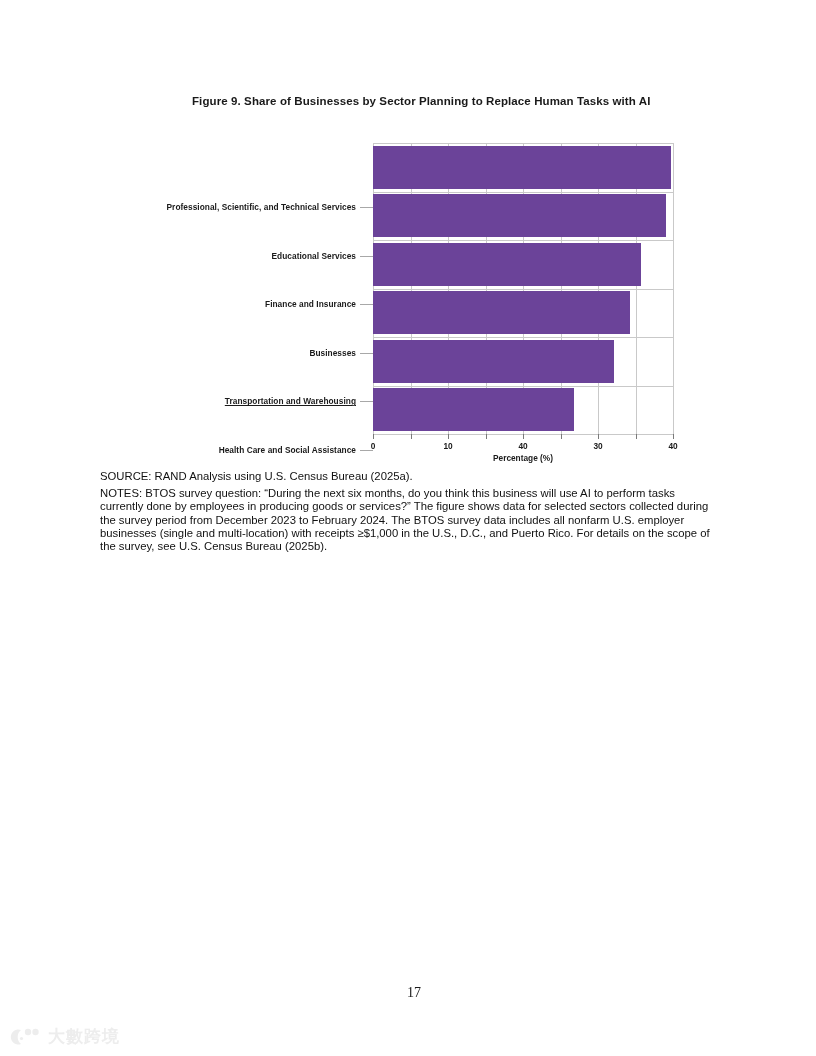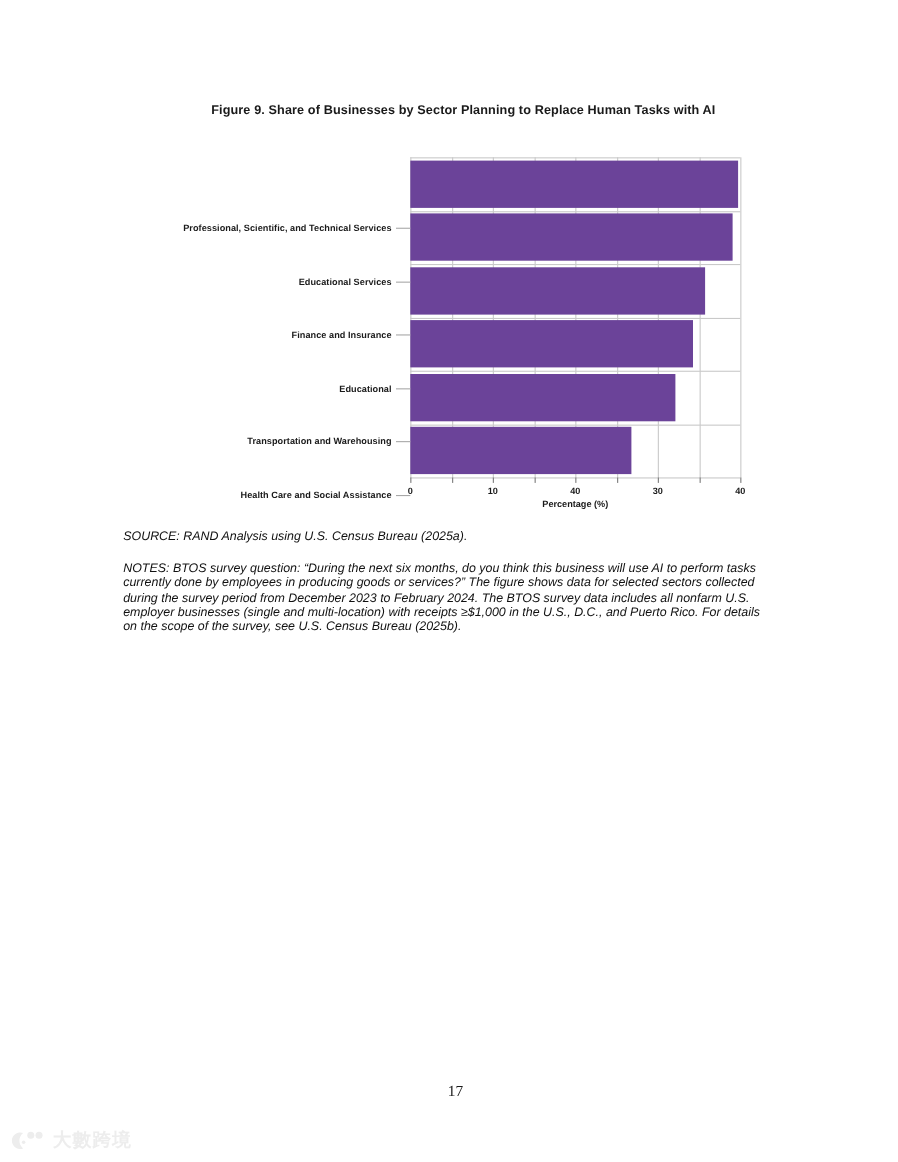--- a/index.html
+++ b/index.html
@@ -136,22 +136,21 @@
   .notes {
     position: absolute;
     left: 96px;
     top: 466px;
     width: 620px;
     font-size: 11.3px;
     line-height: 13.2px;
     color: #111111;
   }
   .notes p {
-    margin: 16px;
-    font-style: italic;
+    margin: 4px;
   }
 
   
   .page-no {
     position: absolute;
     top: 985px;
     left: 6px;
     width: 816px;
     text-align: center;
     font-family: "Liberation Serif", serif;
@@ -227,23 +226,23 @@
     </div>
 
   <div class="cat-label-wrap" id="cat-layer">
       <div class="cat-tick" style="left: 360px; top: 167.25px;"></div>
       <div class="cat-label" style="top: 167.25px;">Professional, Scientific, and Technical Services</div>
       <div class="cat-tick" style="left: 360px; top: 215.75px;"></div>
       <div class="cat-label" style="top: 215.75px;">Educational Services</div>
       <div class="cat-tick" style="left: 360px; top: 264.25px;"></div>
       <div class="cat-label" style="top: 264.25px; padding-left: 44px;">Finance and Insurance</div>
       <div class="cat-tick" style="left: 360px; top: 312.75px;"></div>
-      <div class="cat-label" style="top: 312.75px;">Educational</div>
+      <div class="cat-label" style="top: 312.75px;">Businesses</div>
       <div class="cat-tick" style="left: 360px; top: 361.25px;"></div>
-      <div class="cat-label" style="top: 361.25px;">Transportation and Warehousing</div>
+      <div class="cat-label" style="top: 361.25px; text-decoration: underline;">Transportation and Warehousing</div>
       <div class="cat-tick" style="left: 360px; top: 409.75px;"></div>
       <div class="cat-label" style="top: 409.75px; padding-left: 38px;">Health Care and Social Assistance</div>
     </div>
 
   <div id="xaxis-layer">
       <div class="xtick" style="left: 373px;"></div>
       <div class="xlabel" style="left: 373px;">0</div>
       <div class="xtick" style="left: 410.5px;"></div>
       <div class="xtick" style="left: 448px;"></div>
       <div class="xlabel" style="left: 448px;">10</div>

